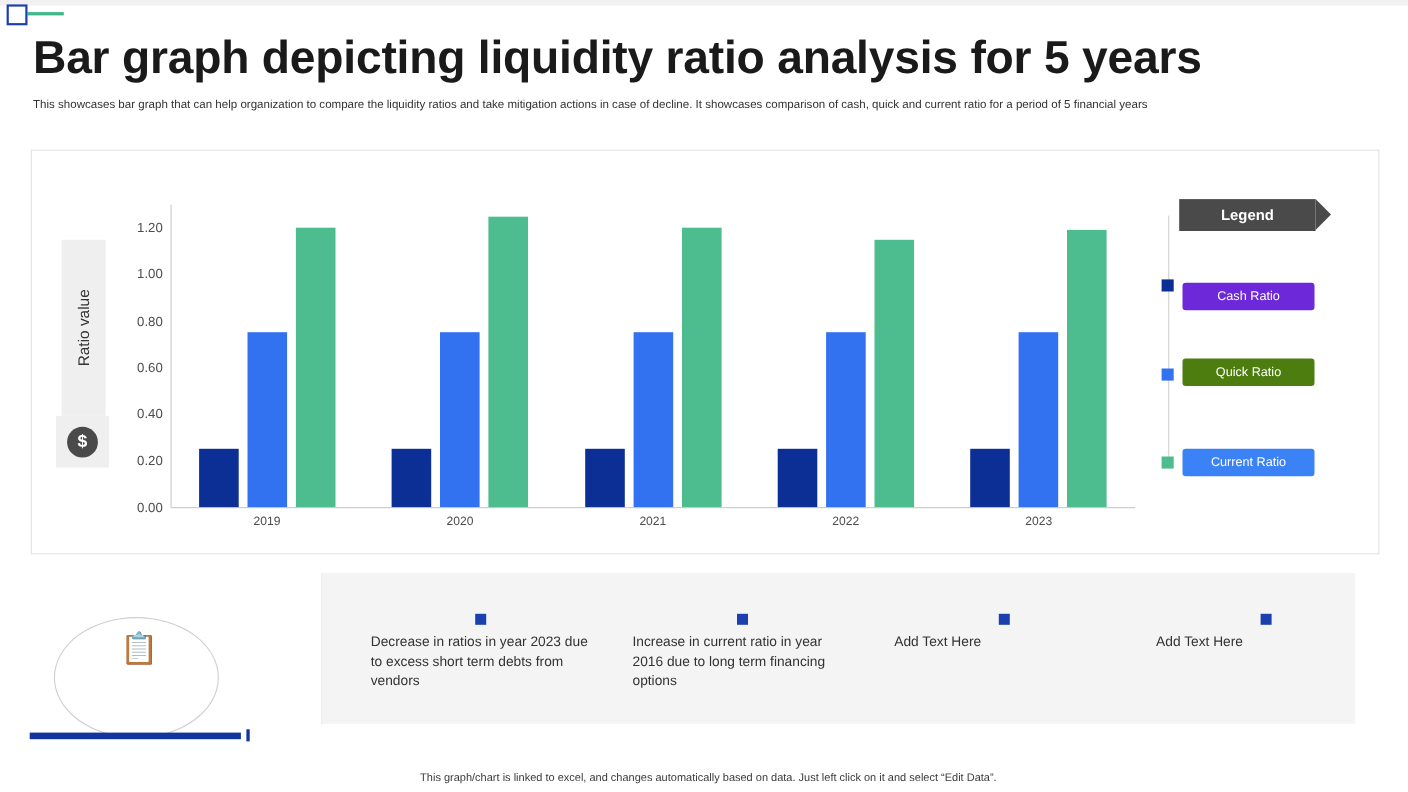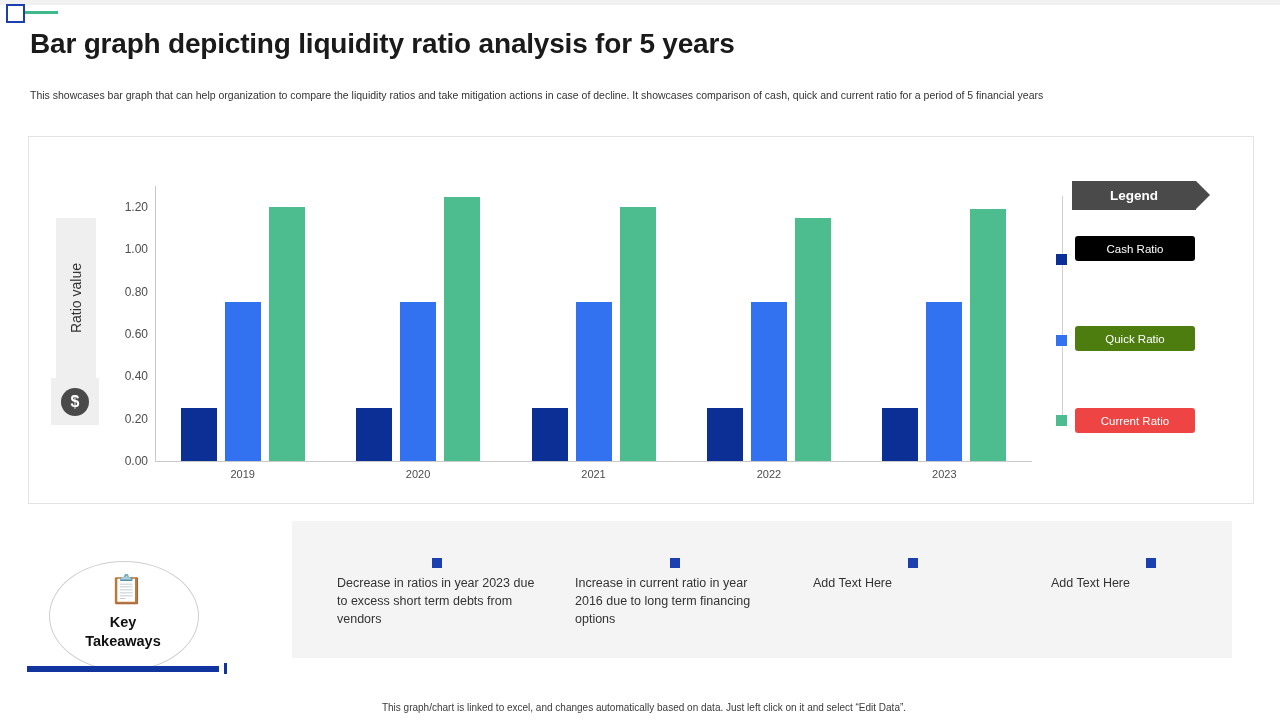--- a/index.html
+++ b/index.html
@@ -15,21 +15,21 @@
     position:absolute;left:0;top:0;width:1280px;height:5px;background:#f1f1f1;
   }
   .top-accent-green{
     position:absolute;left:22px;top:11px;width:36px;height:3px;background:#3fb98a;
   }
   .top-square{
     position:absolute;left:6px;top:4px;width:15px;height:15px;border:2px solid #1b3fae;background:#fff;
   }
   .title{
     position:absolute;left:30px;top:28px;
-    font-size:28px;font-weight:bold;color:#1a1a1a;letter-spacing:-0.2px;
+    font-size:42px;font-weight:bold;color:#1a1a1a;letter-spacing:-0.2px;
   }
   .subtitle{
     position:absolute;left:30px;top:88px;width:1060px;
     font-size:10.5px;color:#333;line-height:1.35;
   }
   .card{
     position:absolute;left:28px;top:136px;width:1224px;height:366px;
     border:1px solid #e3e3e3;background:#ffffff;
   }
   
@@ -191,41 +191,40 @@
     <div class="xlabel" style="left: 613.9px;">2022</div>
     <div class="xlabel" style="left: 789.3px;">2023</div>
   </div>
 
 <div class="legend-line"></div>
 <div class="legend-banner">
     <span>Legend</span>
   </div>
 <div id="legend">
     <div class="legend-dot" style="top: 254px; background: rgb(11, 47, 148);"></div>
-    <div class="legend-item" style="top: 236px; background: #000000;">Cash Ratio</div>
+    <div class="legend-item" style="top: 257px; background: #6d28d9;">Cash Ratio</div>
     <div class="legend-dot" style="top: 335px; background: rgb(50, 114, 240);"></div>
     <div class="legend-item" style="top: 326px; background: #4d7c0f; text-align: center;">Quick Ratio</div>
     <div class="legend-dot" style="top: 415px; background: rgb(77, 188, 142);"></div>
-    <div class="legend-item" style="top: 408px; background: #ef4444;">Current Ratio</div>
+    <div class="legend-item" style="top: 408px; background: #3b82f6;">Current Ratio</div>
   </div>
 
 <div class="take-left-line"></div>
 <div class="take-panel"></div>
 <div id="takeaways">
     <div class="take-marker" style="left: 432px;"></div>
     <div class="take-item" style="left: 337px;">Decrease in ratios in year 2023 due to excess short term debts from vendors</div>
     <div class="take-marker" style="left: 670px;"></div>
     <div class="take-item" style="left: 575px;">Increase in current ratio in year 2016 due to long term financing options</div>
     <div class="take-marker" style="left: 908px;"></div>
     <div class="take-item" style="left: 813px;">Add Text Here</div>
     <div class="take-marker" style="left: 1146px;"></div>
     <div class="take-item" style="left: 1051px;">Add Text Here</div>
   </div>
 
 <div class="key-circle">
   <div class="key-ring"></div>
   <div class="key-icon">📋</div>
-  <div class="key-text">Key<br>Takeaways</div>
 </div>
 <div class="key-bar"></div>
 <div class="key-bar-tick"></div>
 
 <div class="footnote">This graph/chart is linked to excel, and changes automatically based on data. Just left click on it and select “Edit Data”.</div>
 
 </body></html>

